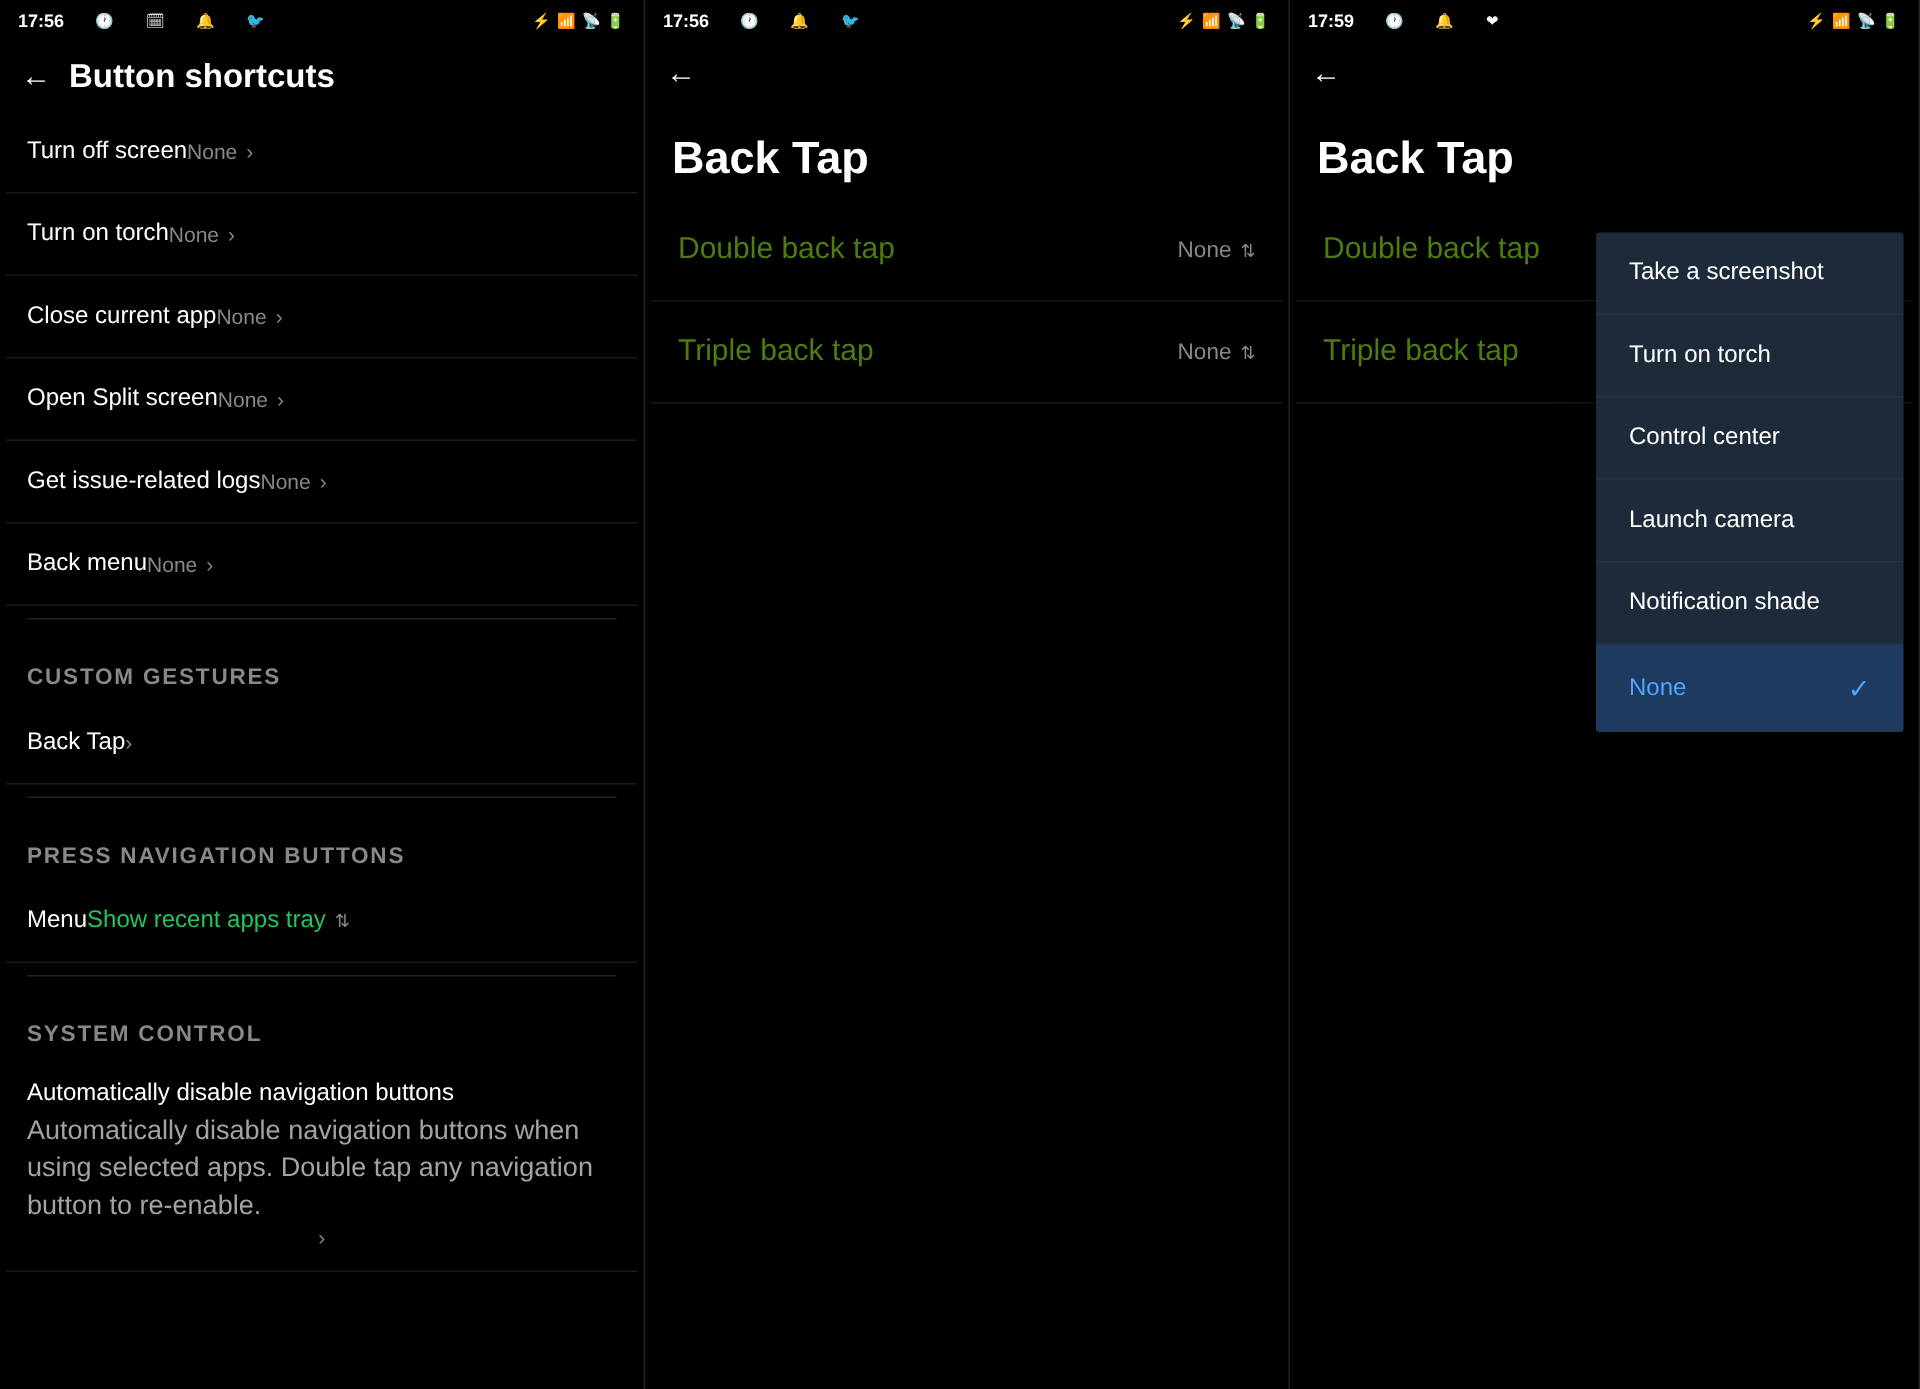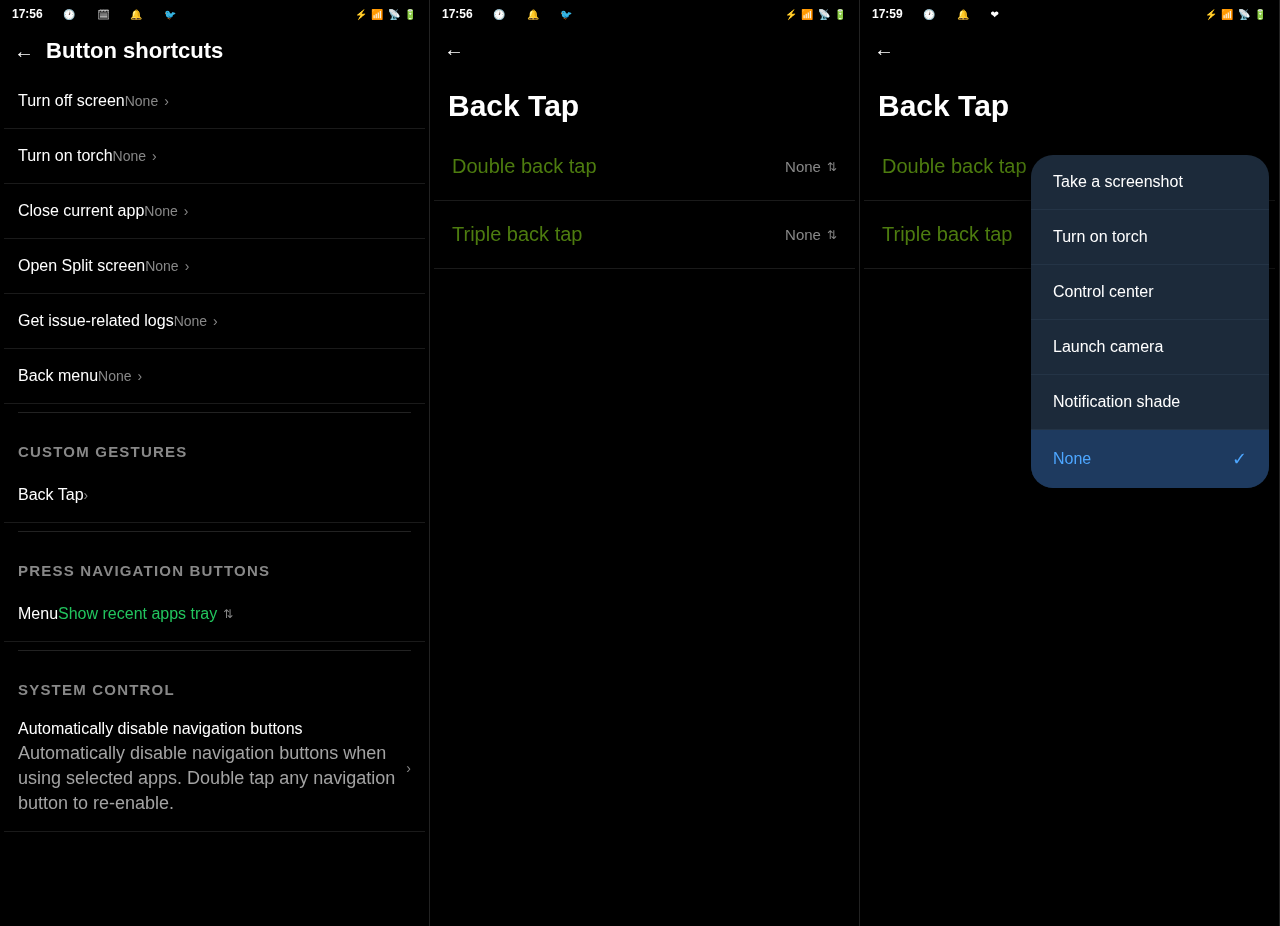--- a/index.html
+++ b/index.html
@@ -132,23 +132,23 @@
       color: #888;
       font-size: 15px;
     }
     .sort-icon { font-size: 12px; color: #888; }
 
     
     .dropdown-overlay {
       position: absolute;
       top: 155px;
       right: 10px;
-      width: 238px;
+      width: 205px;
       background: #1c2a3a;
-      border-radius: 22px;
+      border-radius: 2px;
       overflow: hidden;
       z-index: 100;
       box-shadow: 0 8px 32px rgba(0,0,0,0.7);
       text-align: right;
     }
     .dropdown-item {
       padding: 18px 22px;
       font-size: 16px;
       color: #fff;
       cursor: pointer;
@@ -171,20 +171,21 @@
       margin-top: 3px;
       line-height: 1.4;
     }
     .setting-item-multi {
       display: flex;
       align-items: center;
       justify-content: space-between;
       padding: 14px 14px;
       border-bottom: 1px solid #1a1a1a;
       cursor: pointer;
+      flex-direction: column;
     }
     .setting-item-multi-left { flex: 1; margin-right: 10px; }
 
     
     .setting-value-small {
       font-size: 16px;
       color: #22c55e;
     }
   </style>
 </head>

